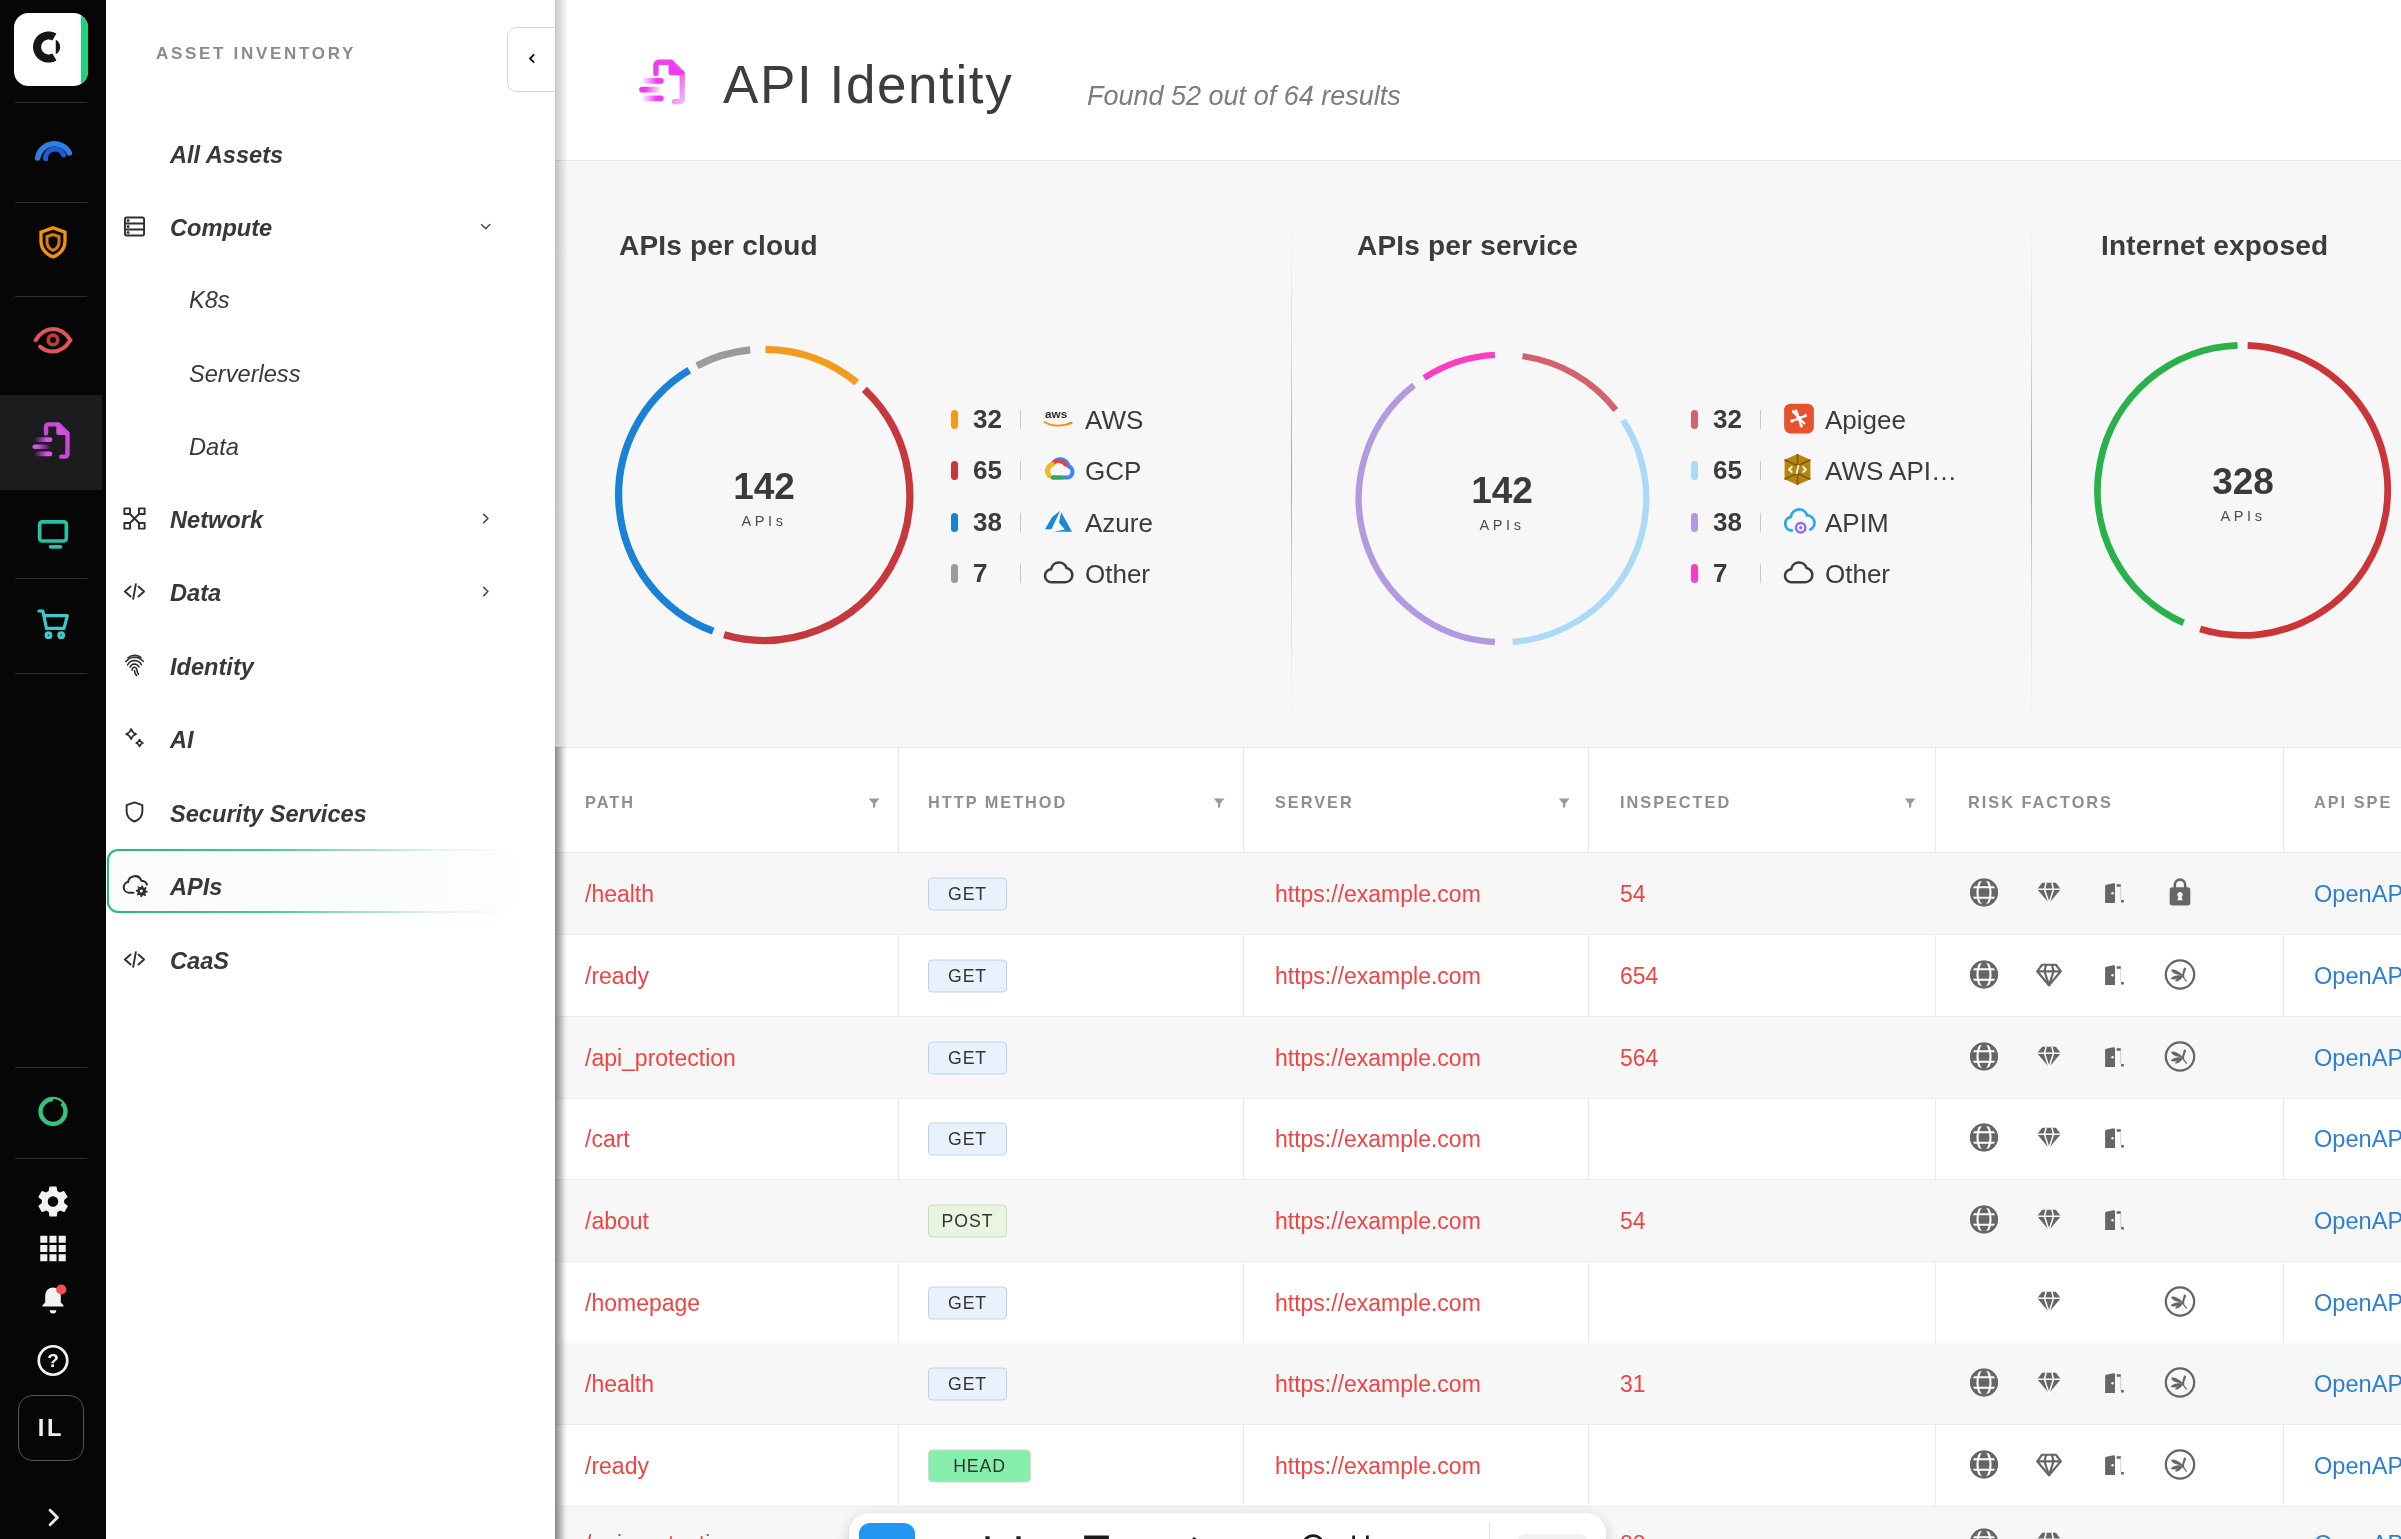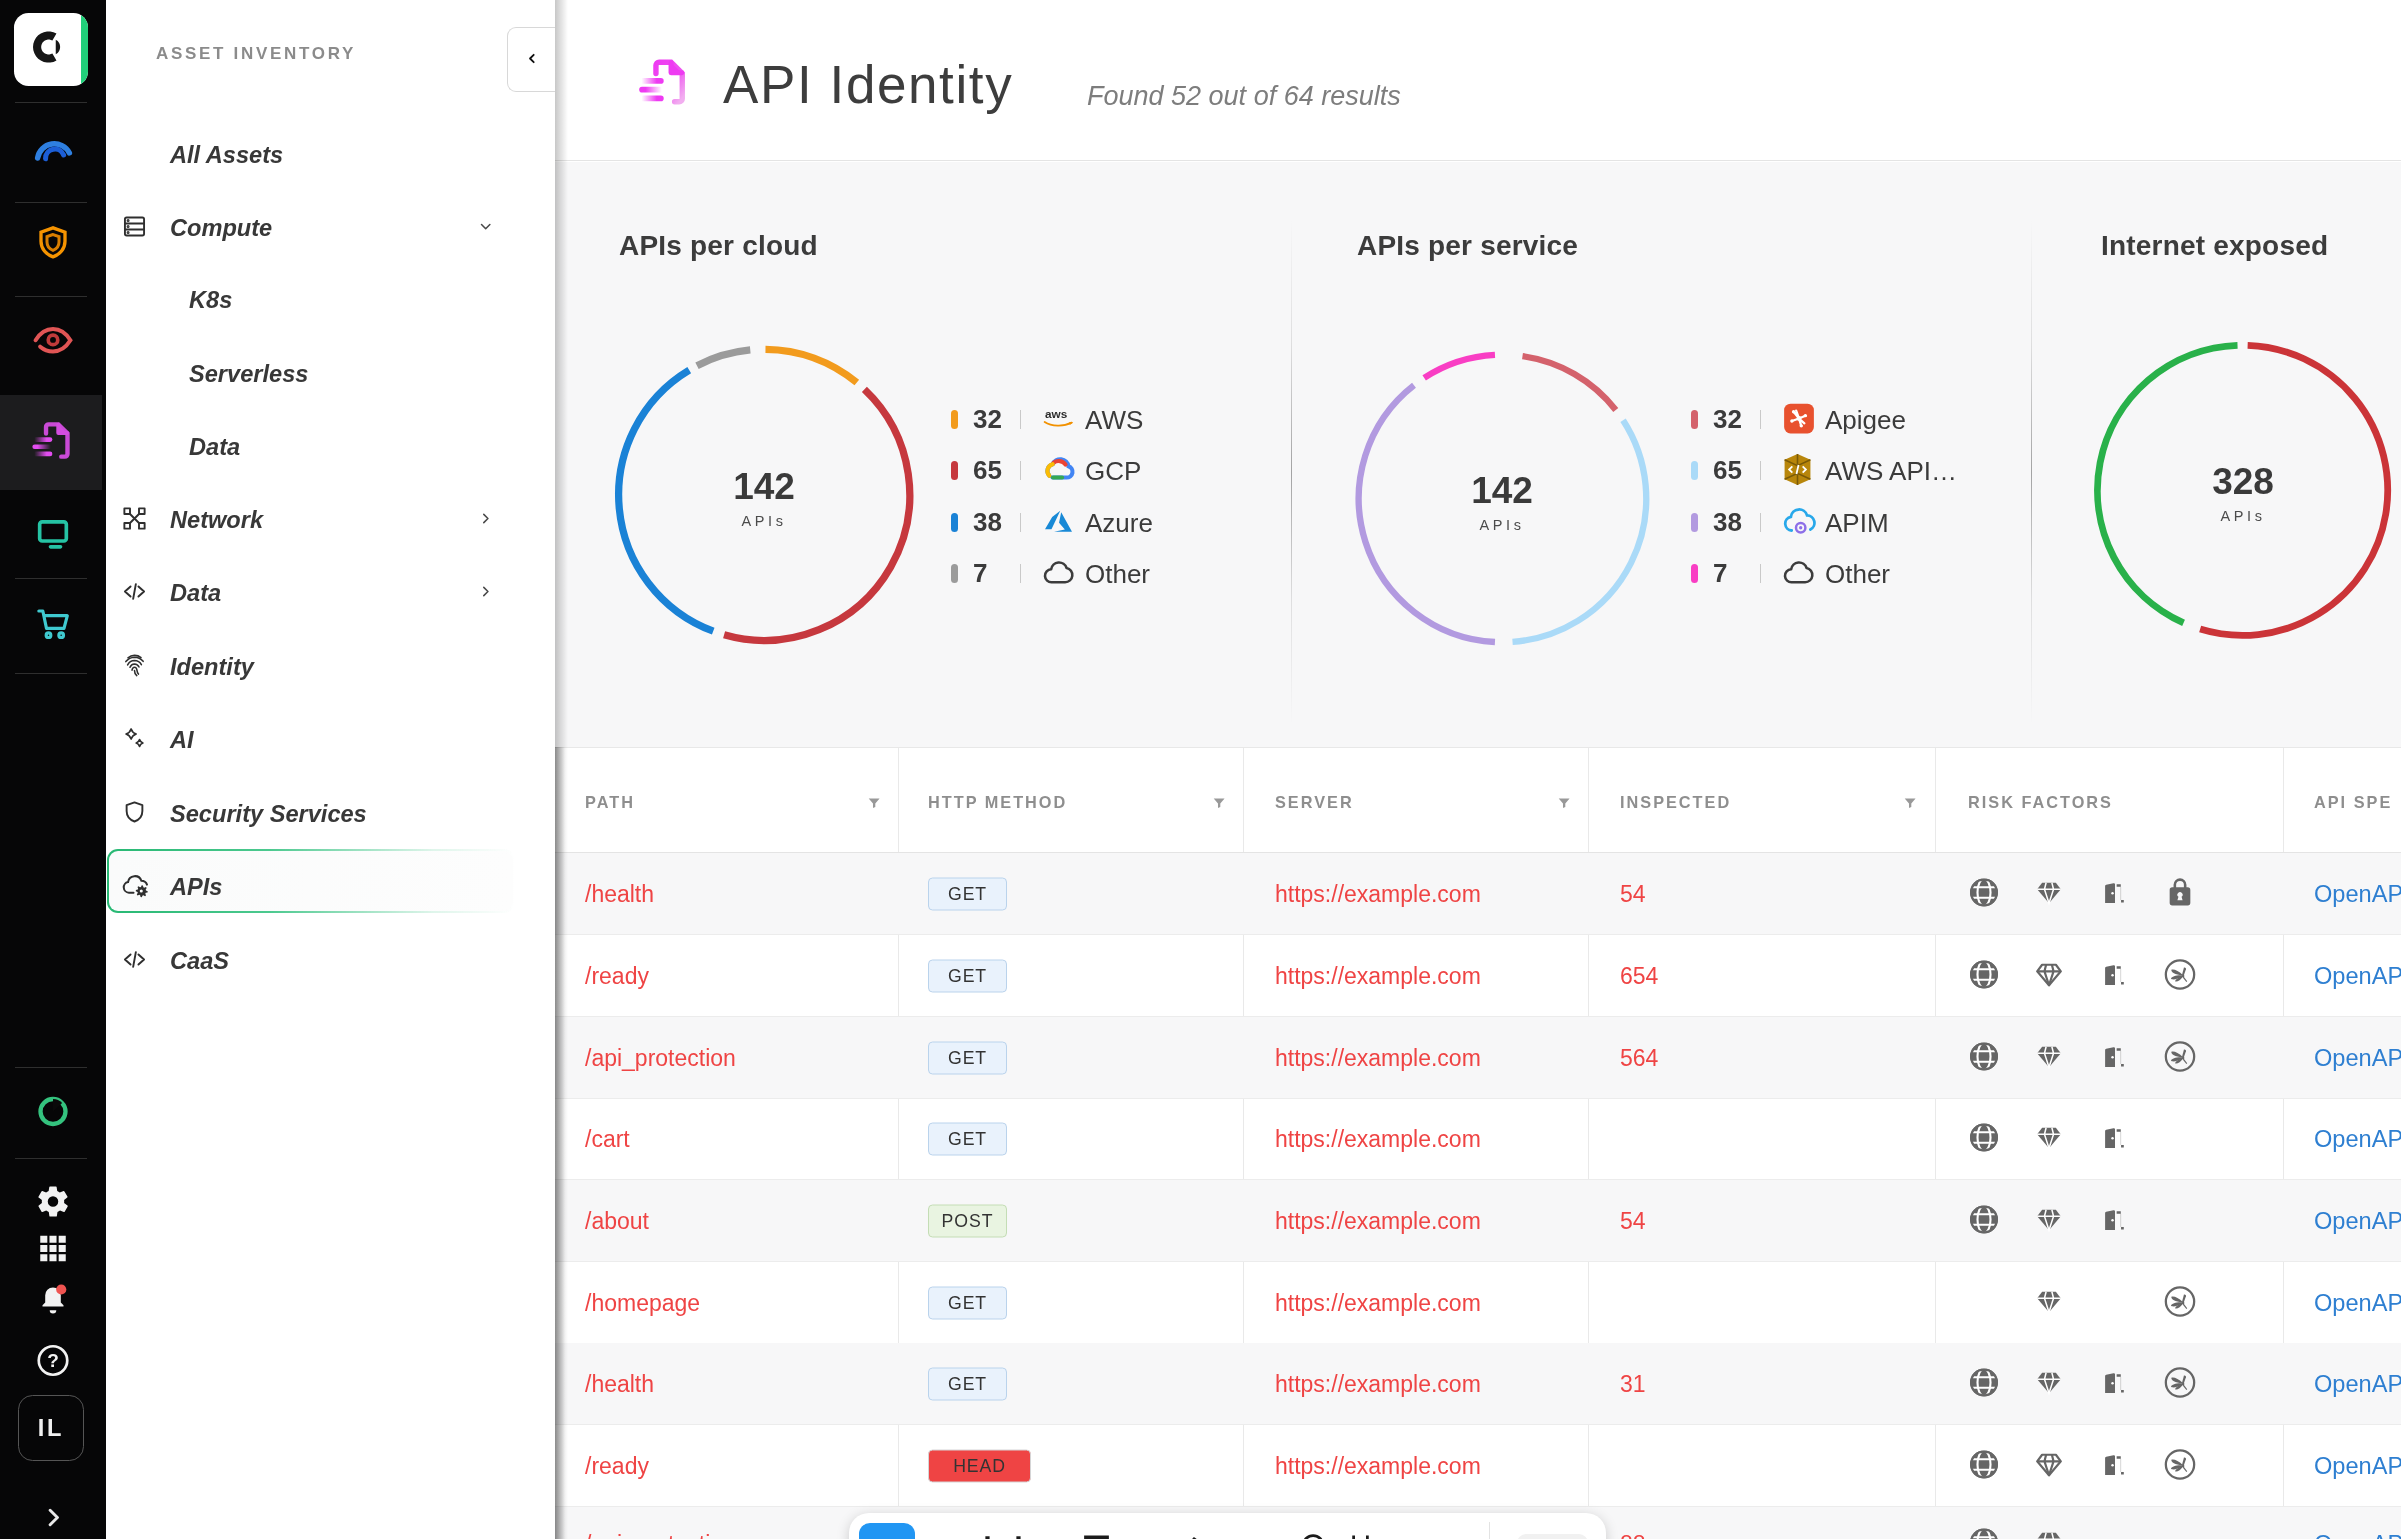--- a/index.html
+++ b/index.html
@@ -12,21 +12,21 @@
 #logobox{position:absolute;left:13.6px;top:12.7px;width:74px;height:73px;background:#fff;border-radius:14.5px;overflow:hidden}
 #logobox .stripe{position:absolute;right:0;top:0;width:6.4px;height:100%;background:#21d07a}
 #selbox{position:absolute;left:0;top:395px;width:102px;height:95px;background:#1c1c1e}
 #ilbox{position:absolute;left:18px;top:1395px;width:66px;height:66px;border:1.4px solid #555;border-radius:14.5px;color:#f0f0f0;font-size:23.6px;font-weight:bold;letter-spacing:2.7px;text-align:center;line-height:64px}
 
 #nav{position:absolute;left:106px;top:0;width:449px;height:1539px;background:#fff}
 #nav h2{position:absolute;left:50px;top:44px;font-size:17px;font-weight:bold;letter-spacing:2.7px;color:#8b8b8b}
 .nitem{position:absolute;left:0;width:449px;height:74px}
 .nitem .nic{position:absolute;left:15.4px;top:50%;transform:translateY(-50%)}
 .nitem .ntx{position:absolute;left:64px;top:50%;transform:translateY(-50%);font-style:italic;font-weight:bold;font-size:23.6px;color:#383838;white-space:nowrap}
-.nitem .sub{left:83px;font-weight:bold}
+.nitem .sub{left:83px;font-weight:normal}
 .nitem .chev{position:absolute;right:62px;top:50%;transform:translateY(-50%)}
 #apisel{position:absolute;left:0.9px;top:-0.9px;width:408px;height:64px;border-radius:11px;
  border:2.3px solid transparent;
  background:linear-gradient(90deg,#fafbfb,#fdfdfd) padding-box,linear-gradient(90deg,#27b873 0%,#4cc98f 40%,rgba(76,201,143,.18) 80%,rgba(76,201,143,0) 100%) border-box}
 #collbtn{position:absolute;left:401px;top:27px;z-index:70;width:48px;height:65px;background:#fff;border:1.4px solid #d8d8d8;border-radius:9px 0 0 9px;border-right:none}
 #collbtn span{position:absolute;left:50%;top:50%;transform:translate(-50%,-50%)}
 
 #main{position:absolute;left:555px;top:0;width:1846px;height:1539px;background:#fff}
 #mshadow{position:absolute;left:0;top:0;width:12.7px;height:1539px;background:linear-gradient(90deg,rgba(0,0,0,.22),rgba(0,0,0,0));z-index:40;pointer-events:none}#mshadow2{position:absolute;left:0;top:747px;width:10px;height:792px;background:linear-gradient(90deg,rgba(0,0,0,.30),rgba(0,0,0,0));z-index:41;pointer-events:none}
 #hdr{position:absolute;left:0;top:0;width:1846px;height:161px;background:#fff;border-bottom:0.9px solid #e4e4e4}
@@ -49,21 +49,21 @@
 .colline{position:absolute;top:0;width:0.9px;height:792px;background:#e9e9e9}
 #thead{position:absolute;left:0;top:0;width:1846px;height:105px;border-bottom:0.9px solid #e4e4e4}
 .th{position:absolute;top:45px;font-size:16.3px;font-weight:bold;letter-spacing:2px;color:#8e8e8e}
 .tfun{position:absolute;top:47px}
 .row{position:absolute;left:0;width:1846px;height:82px;border-bottom:0.9px solid #ececec}
 .row.odd{background:#f7f7f8}
 .cell{position:absolute;top:50%;transform:translateY(-50%);font-size:23px;color:#ef4444;white-space:nowrap}
 .chip{position:absolute;left:373px;top:50%;transform:translateY(-50%);height:33px;line-height:30px;padding:0 9px;border-radius:4.5px;font-size:17.7px;letter-spacing:0.9px;color:#333;min-width:79px;text-align:center;box-sizing:border-box}
 .chip.get{background:#e9f2fc;border:1.4px solid #bad3ec}
 .chip.post{background:#e9f4e1;border:1.4px solid #c4ddb5}
-.chip.head{background:#ef4444;border:1.4px solid #d5d5d6;min-width:103px}
+.chip.head{background:#86efac;border:1.4px solid #d5d5d6;min-width:103px}
 .ricon{position:absolute;top:50%;transform:translate(-50%,-50%)}
 .olink{position:absolute;left:1759px;top:50%;transform:translateY(-50%);font-size:23.6px;color:#2e7fd1}
 .row.last .cell,.row.last .chip,.row.last .olink{top:37px}
 .row.last .ricon{top:37px}
 
 #toolbar{position:absolute;left:294px;top:1513px;width:757px;height:73px;background:#fff;border-radius:20px;box-shadow:0 2.7px 12.7px rgba(0,0,0,.18);z-index:50}
 #toolbar .bluebtn{position:absolute;left:10px;top:10px;width:56px;height:53px;background:#2196f3;border-radius:11px}
 #toolbar .tdiv{position:absolute;left:640px;top:9px;width:0.9px;height:64px;background:#e3e3e3}
 #toolbar .pgbox{position:absolute;left:668px;top:21px;width:71px;height:45px;background:#f1f1f1;border-radius:9px}
 #toolbar .tico{position:absolute;top:17px;color:#1b1b1b}

